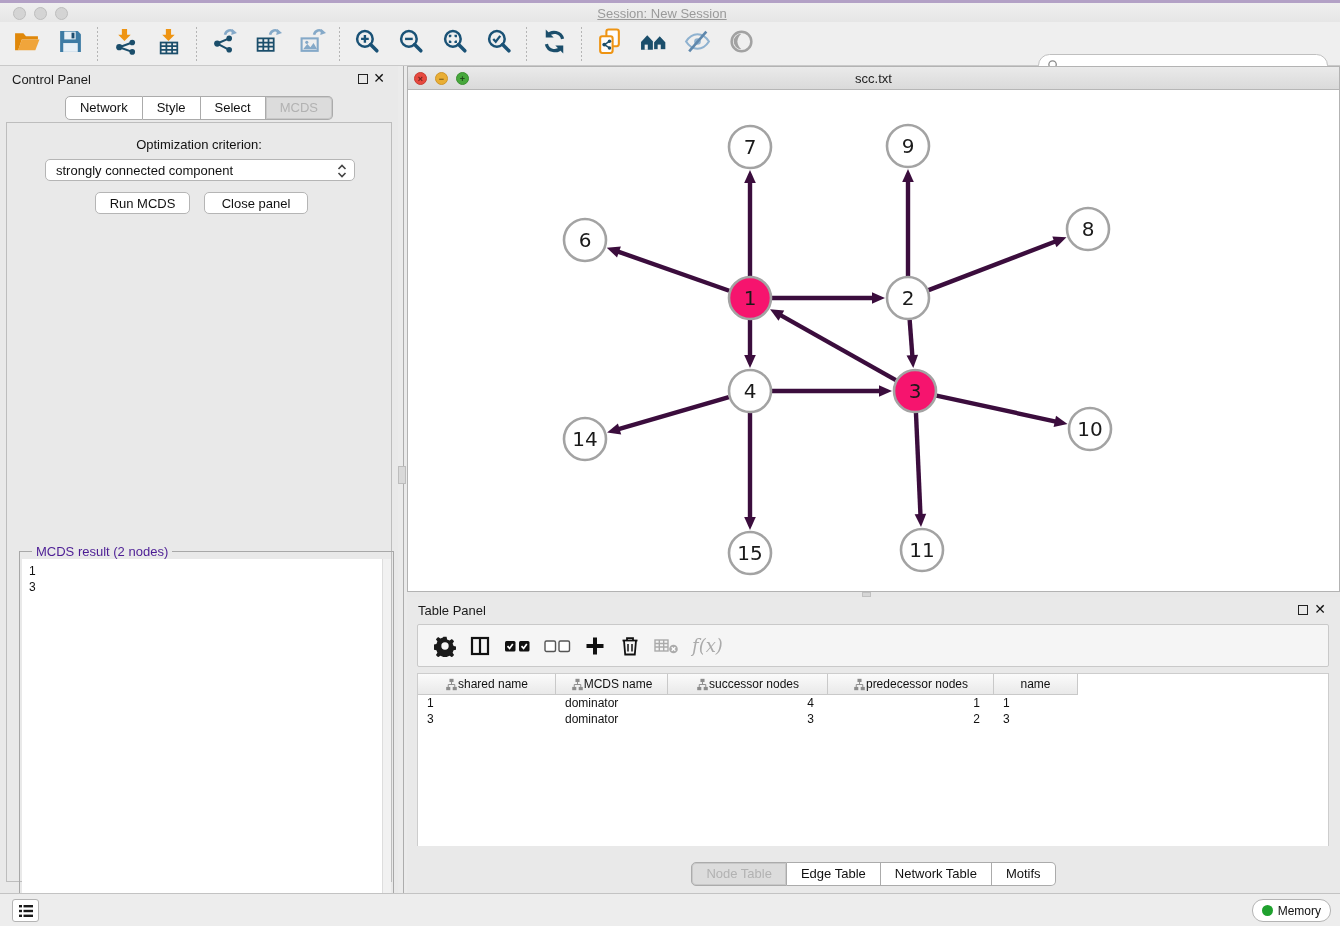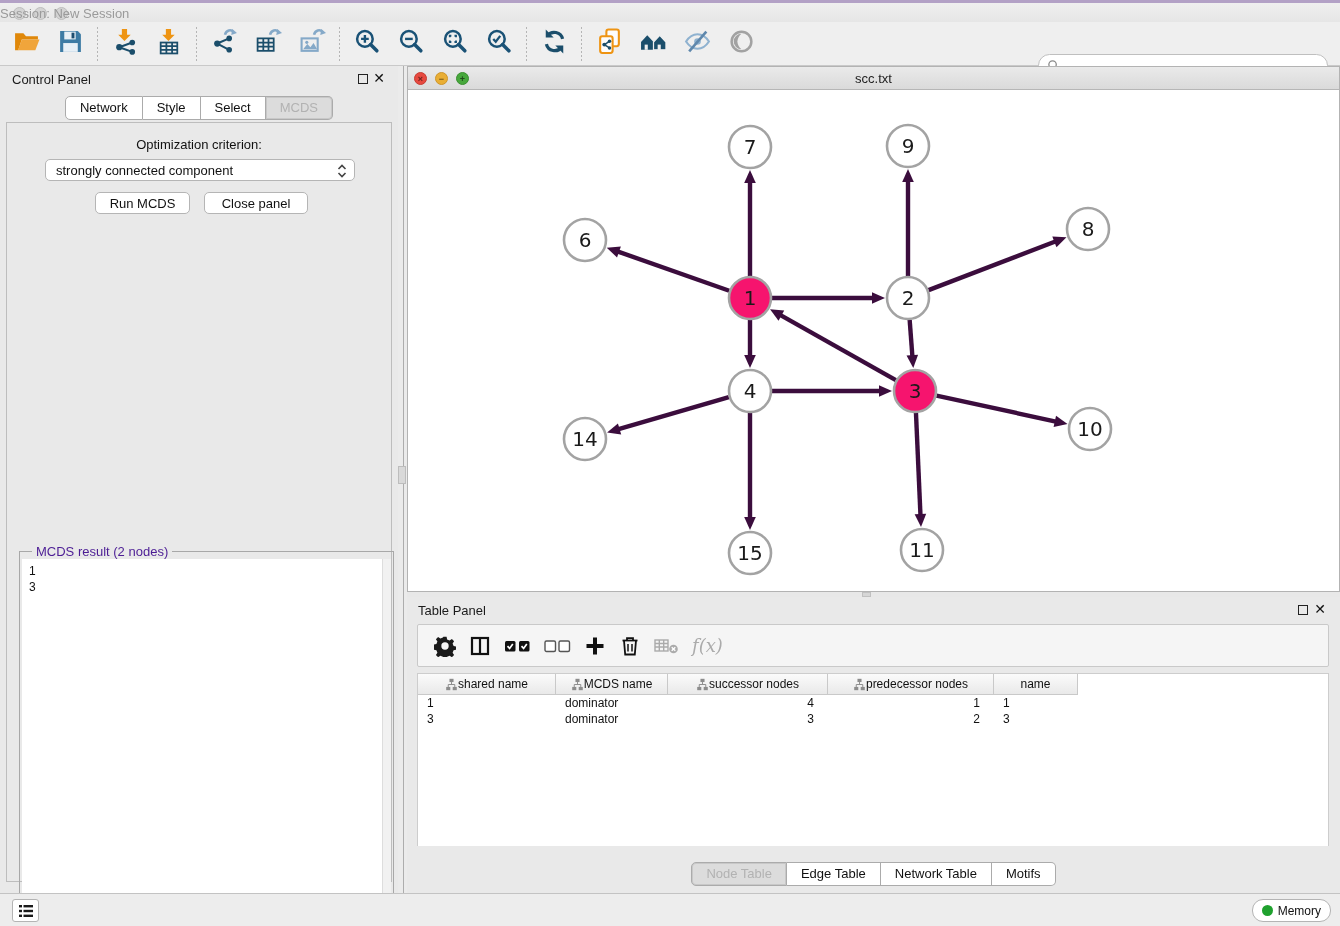--- a/index.html
+++ b/index.html
@@ -4,21 +4,21 @@
 <style>
   * { margin:0; padding:0; box-sizing:border-box; }
   html,body { width:1340px; height:926px; }
   body { font-family:"Liberation Sans","DejaVu Sans",sans-serif; background:#ECECEC; position:relative; overflow:hidden; }
   .abs { position:absolute; }
 
   
   #titlebar { left:0; top:0; width:1340px; height:22px; background:linear-gradient(#EFEFEF,#E6E6E6); border-top:3px solid #B3A1C6; }
   #titlebar .lights { position:absolute; left:13px; top:4px; display:flex; gap:8px; }
   #titlebar .light { width:13px; height:13px; border-radius:50%; background:#D4D4D4; border:1px solid #BEBEBE; display:inline-block; }
-  #titlebar .wtitle { position:absolute; left:0; right:16px; top:3px; text-align:left; font-size:13px; color:#9A9A9A; }
+  #titlebar .wtitle { position:absolute; left:0; right:16px; top:3px; text-align:center; font-size:13px; color:#9A9A9A;text-decoration:underline; }
 
   
   #toolbar { left:0; top:22px; width:1340px; height:44px; background:#EFEFEF; border-bottom:1px solid #C9C9C9; display:flex; align-items:center; padding-left:8px; }
   .tb-group { display:flex; align-items:center; gap:8px; }
   .tb-btn { width:36px; height:36px; display:flex; align-items:center; justify-content:center; border-radius:4px; }
   .tb-btn svg { width:27px; height:27px; }
   .tb-sep { width:1px; height:34px; margin:0 9px; background-image:linear-gradient(#B5B5B5 50%, transparent 50%); background-size:1px 4px; }
   #searchbox { position:absolute; right:12px; top:32px; width:290px; height:23px; background:#fff; border:1px solid #BFBFBF; border-radius:12px; display:flex; align-items:center; padding:0 8px; }
   #searchbox svg { width:13px; height:13px; margin-right:5px; flex:none; }
   #searchbox input { border:none; outline:none; flex:1; font-size:12px; background:transparent; }

